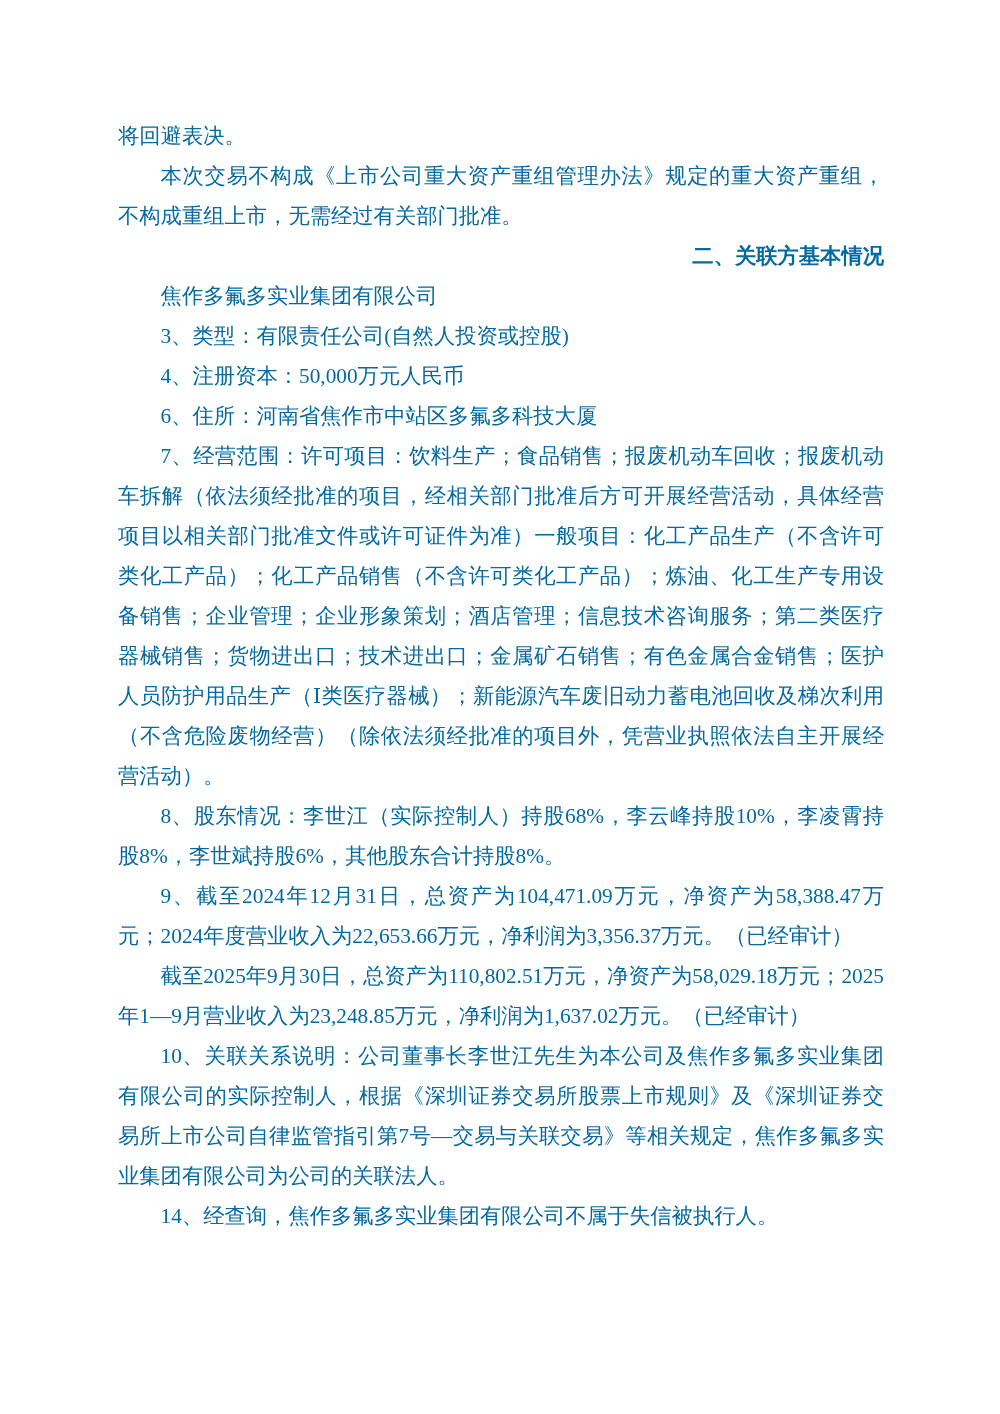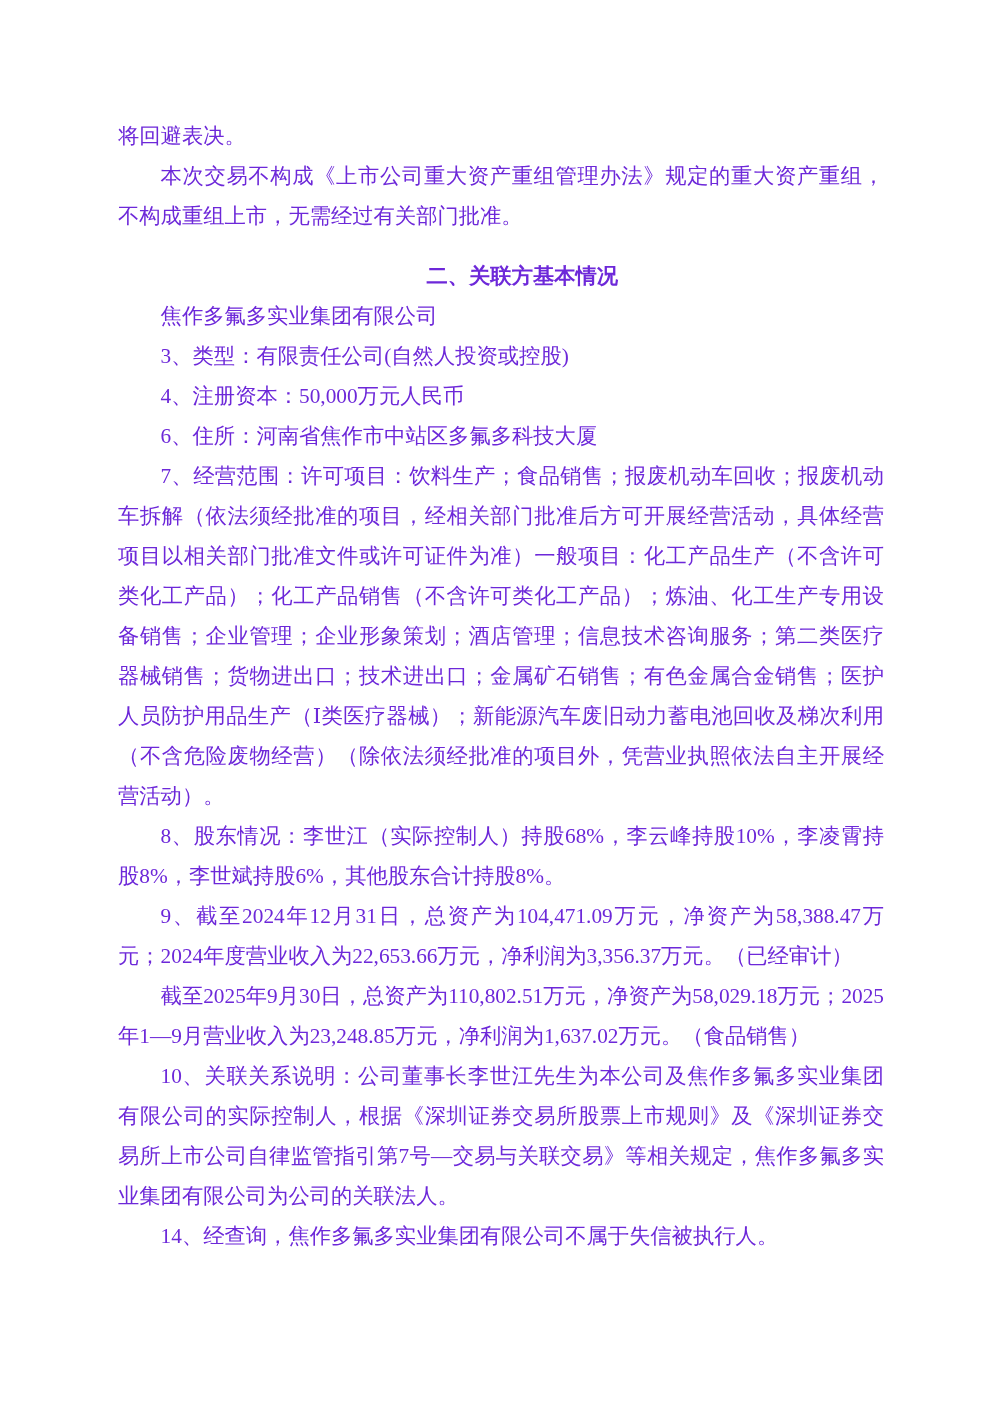--- a/index.html
+++ b/index.html
@@ -16,50 +16,49 @@
     overflow: hidden;
     font-family: "Liberation Serif", "DejaVu Serif", serif;
   }
   .content {
     position: absolute;
     left: 118px;
     top: 116px;
     width: 766px;
     font-size: 21.3px;
     line-height: 40px;
-    color: #6d28d9;
+    color: #0369a1;
     text-align: justify;
   }
   .content p {
     margin: 0;
     padding: 0;
     text-indent: 2em;
     word-break: break-all;
   }
   .content p.no-indent {
     text-indent: 0;
   }
   .content p.heading {
     font-weight: bold;
-    text-align: center;
-    margin-top: 20px;
+    text-align: right;
   }
 </style>
 </head>
 <body>
 
 <div class="page">
   <div class="content">
     <p class="no-indent">将回避表决。</p>
     <p>本次交易不构成《上市公司重大资产重组管理办法》规定的重大资产重组，不构成重组上市，无需经过有关部门批准。</p>
     <p class="heading">二、关联方基本情况</p>
     <p>焦作多氟多实业集团有限公司</p>
     <p>3、类型：有限责任公司(自然人投资或控股)</p>
     <p>4、注册资本：50,000万元人民币</p>
     <p>6、住所：河南省焦作市中站区多氟多科技大厦</p>
     <p>7、经营范围：许可项目：饮料生产；食品销售；报废机动车回收；报废机动车拆解（依法须经批准的项目，经相关部门批准后方可开展经营活动，具体经营项目以相关部门批准文件或许可证件为准）一般项目：化工产品生产（不含许可类化工产品）；化工产品销售（不含许可类化工产品）；炼油、化工生产专用设备销售；企业管理；企业形象策划；酒店管理；信息技术咨询服务；第二类医疗器械销售；货物进出口；技术进出口；金属矿石销售；有色金属合金销售；医护人员防护用品生产（Ⅰ类医疗器械）；新能源汽车废旧动力蓄电池回收及梯次利用（不含危险废物经营）（除依法须经批准的项目外，凭营业执照依法自主开展经营活动）。</p>
     <p>8、股东情况：李世江（实际控制人）持股68%，李云峰持股10%，李凌霄持股8%，李世斌持股6%，其他股东合计持股8%。</p>
     <p>9、截至2024年12月31日，总资产为104,471.09万元，净资产为58,388.47万元；2024年度营业收入为22,653.66万元，净利润为3,356.37万元。（已经审计）</p>
-    <p>截至2025年9月30日，总资产为110,802.51万元，净资产为58,029.18万元；2025年1—9月营业收入为23,248.85万元，净利润为1,637.02万元。（食品销售）</p>
+    <p>截至2025年9月30日，总资产为110,802.51万元，净资产为58,029.18万元；2025年1—9月营业收入为23,248.85万元，净利润为1,637.02万元。（已经审计）</p>
     <p>10、关联关系说明：公司董事长李世江先生为本公司及焦作多氟多实业集团有限公司的实际控制人，根据《深圳证券交易所股票上市规则》及《深圳证券交易所上市公司自律监管指引第7号—交易与关联交易》等相关规定，焦作多氟多实业集团有限公司为公司的关联法人。</p>
     <p>14、经查询，焦作多氟多实业集团有限公司不属于失信被执行人。</p>
   </div>
 </div>
 
 </body></html>

